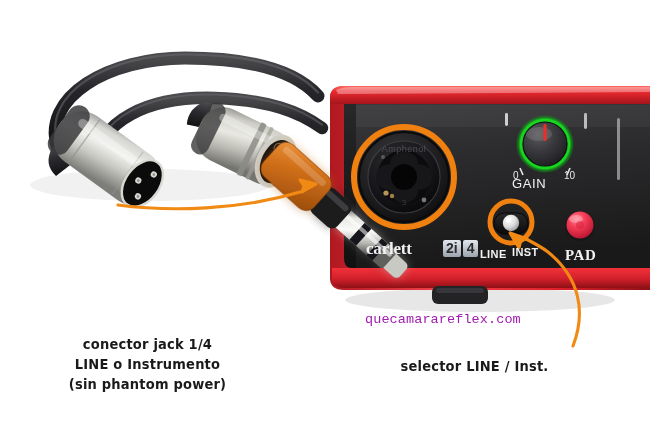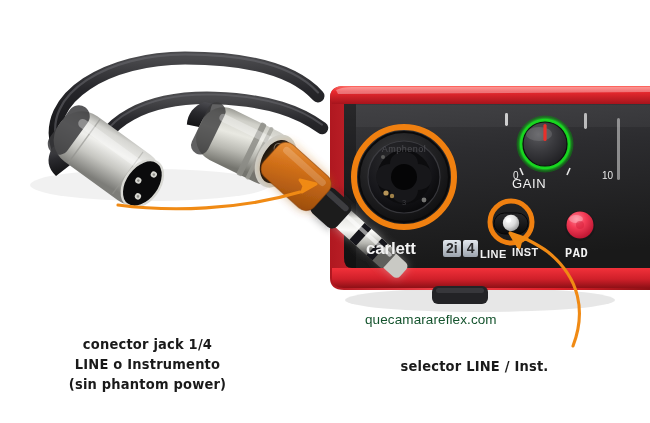--- a/index.html
+++ b/index.html
@@ -43,23 +43,23 @@
   }
   #caption-xlr      { left: 5px;   top: 207px;  width: 290px; }
   #caption-jack     { left: 10px;  top: 334px;  width: 275px; }
   #caption-selector { left: 372px; top: 356px;  width: 205px; text-align: center; }
 
   
   #watermark {
     position: absolute;
     left: 365px;
     top: 312px;
-    font-family: Liberation Sans, sans-serif;
+    font-family: Liberation Mono, monospace;
     font-size: 13.5px;
-    color: #14532d;
+    color: #a21caf;
     letter-spacing: 0.1px;
     white-space: nowrap;
   }
 
   
   .layer {
     position: absolute;
     left: 0;
     top: 0;
     width: 650px;
@@ -370,40 +370,40 @@
     <div>LINE o Instrumento</div>
     <div>(sin phantom power)</div>
   </div>
 
   <div class="caption" id="caption-selector">
     <div>selector LINE / Inst.</div>
   </div>
 
   <div id="watermark">quecamarareflex.com</div>
 
-  <div style="position:absolute;left:366px;top:239px;font-family:Liberation Sans, sans-serif;
+  <div style="position:absolute;left:366px;top:239px;font-family:Liberation Serif, serif;
               font-size:17px;font-weight:700;color:#f2f2f2;letter-spacing:-0.2px;">carlett</div>
 
   <div style="position:absolute;left:443px;top:240px;display:flex;gap:2px;align-items:center;">
     <span style="display:inline-block;background:linear-gradient(#e3e8ee,#9ba3ad);color:#2b2b2d;
                  font-family:'Liberation Sans',sans-serif;font-size:14px;font-weight:700;
                  padding:0 3px;border-radius:2px;line-height:17px;">2i</span>
     <span style="display:inline-block;background:linear-gradient(#e3e8ee,#9ba3ad);color:#2b2b2d;
                  font-family:'Liberation Sans',sans-serif;font-size:14px;font-weight:700;
                  padding:0 4px;border-radius:2px;line-height:17px;">4</span>
   </div>
 
   <div style="position:absolute;left:512px;top:176px;font-family:'Liberation Sans',sans-serif;
               font-size:13px;font-weight:400;color:#f2f2f2;letter-spacing:0.6px;">GAIN</div>
   <div style="position:absolute;left:513px;top:170px;font-family:'Liberation Sans',sans-serif;
               font-size:10px;color:#e8e8e8;">0</div>
-  <div style="position:absolute;left:602px;top:170px;font-family:'Liberation Sans',sans-serif;
+  <div style="position:absolute;left:564px;top:170px;font-family:'Liberation Sans',sans-serif;
               font-size:10px;color:#e8e8e8;">10</div>
 
   <div style="position:absolute;left:480px;top:238px;font-family:'Liberation Sans',sans-serif;
               font-size:11px;font-weight:700;color:#f2f2f2;letter-spacing:0.4px;margin-top:10px;">LINE</div>
   <div style="position:absolute;left:512px;top:238px;font-family:'Liberation Sans',sans-serif;
               font-size:11px;font-weight:700;color:#f2f2f2;letter-spacing:0.4px;margin-top:8px;">INST</div>
 
-  <div style="position:absolute;left:565px;top:247px;font-family:Liberation Mono, monospace;
-              font-size:12px;font-weight:700;color:#f2f2f2;letter-spacing:0.5px;">PAD</div>
+  <div style="position:absolute;left:565px;top:247px;font-family:Liberation Serif, serif;
+              font-size:15px;font-weight:700;color:#f2f2f2;letter-spacing:0.5px;">PAD</div>
 
 </div>
 
 </body></html>

